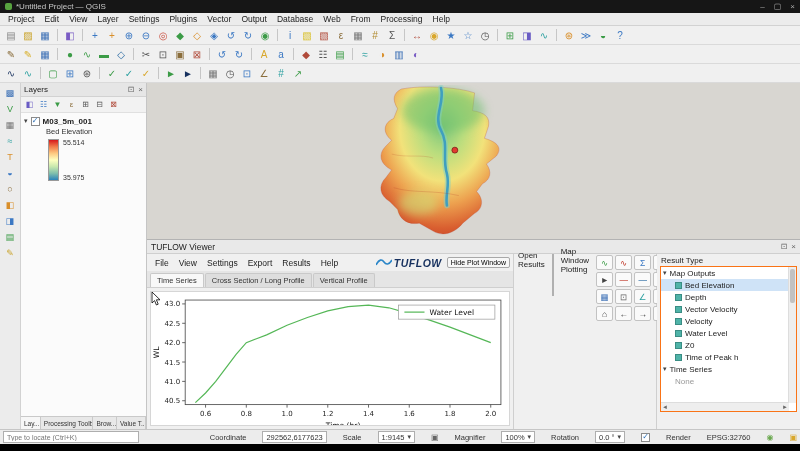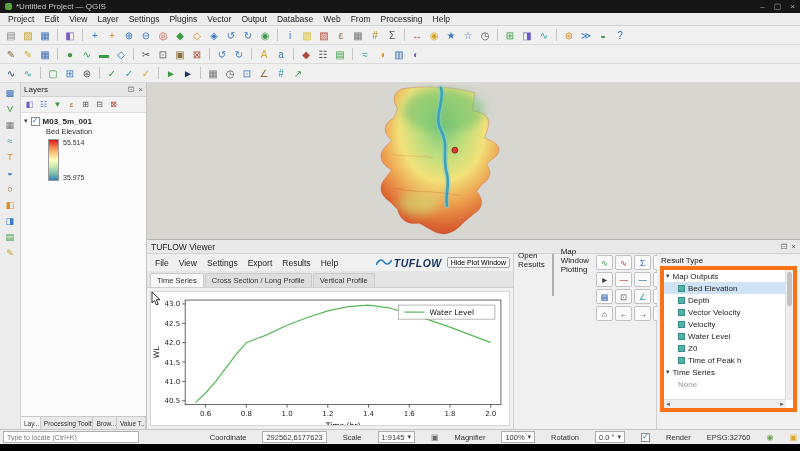--- a/index.html
+++ b/index.html
@@ -67,21 +67,21 @@
   .caret{color:#444;font-size:7px;}
   .trow{display:flex;gap:2px;padding:1px 3px;align-items:center;}
   .ticon{width:15px;height:13px;border:1px solid #c2c2c2;background:#fafafa;display:inline-flex;align-items:center;justify-content:center;font-size:8.5px;border-radius:2px;}
   .ticon.tcombo{width:21px;}
   .coords{font-size:7.5px;color:#333;padding:1px 5px;}
   .checkrow{display:flex;gap:6px;padding:1px 4px;font-size:6.8px;align-items:center;white-space:nowrap;}
   .cklabel{display:flex;align-items:center;gap:2px;}
   .cklabel .cb{width:8px;height:8px;}
 
   .tp-right{flex:1;display:flex;flex-direction:column;font-size:8px;background:#f0f0f0;color:#222;min-width:0;}
-  .tree{flex:1;background:#fff;border:4px solid #f97316;margin:0 3px 17px 3px;position:relative;overflow:hidden;}
+  .tree{flex:1;background:#fff;border:1px solid #f97316;margin:0 3px 17px 3px;position:relative;overflow:hidden;}
   .tg-header{display:flex;align-items:center;gap:3px;height:12px;padding:0 2px;}
   .tg-item{display:flex;align-items:center;gap:3px;height:12px;padding-left:14px;white-space:nowrap;}
   .tg-item.selected{background:#cfe3f7;}
   .tg-item.muted{color:#999;}
   .sq{width:7px;height:7px;background:#4fb3a8;display:inline-block;border:1px solid #3a8d84;box-sizing:border-box;}
   .vscroll{position:absolute;right:0;top:0;bottom:8px;width:7px;background:#eeeeee;border-left:1px solid #ddd;}
   .vthumb{position:absolute;top:2px;left:1px;width:5px;height:34px;background:#c2c2c2;border-radius:2px;}
   .hscroll{position:absolute;left:0;right:7px;bottom:0;height:8px;background:#eeeeee;border-top:1px solid #ddd;display:flex;align-items:center;justify-content:space-between;font-size:6px;color:#666;padding:0 1px;}
 
   

